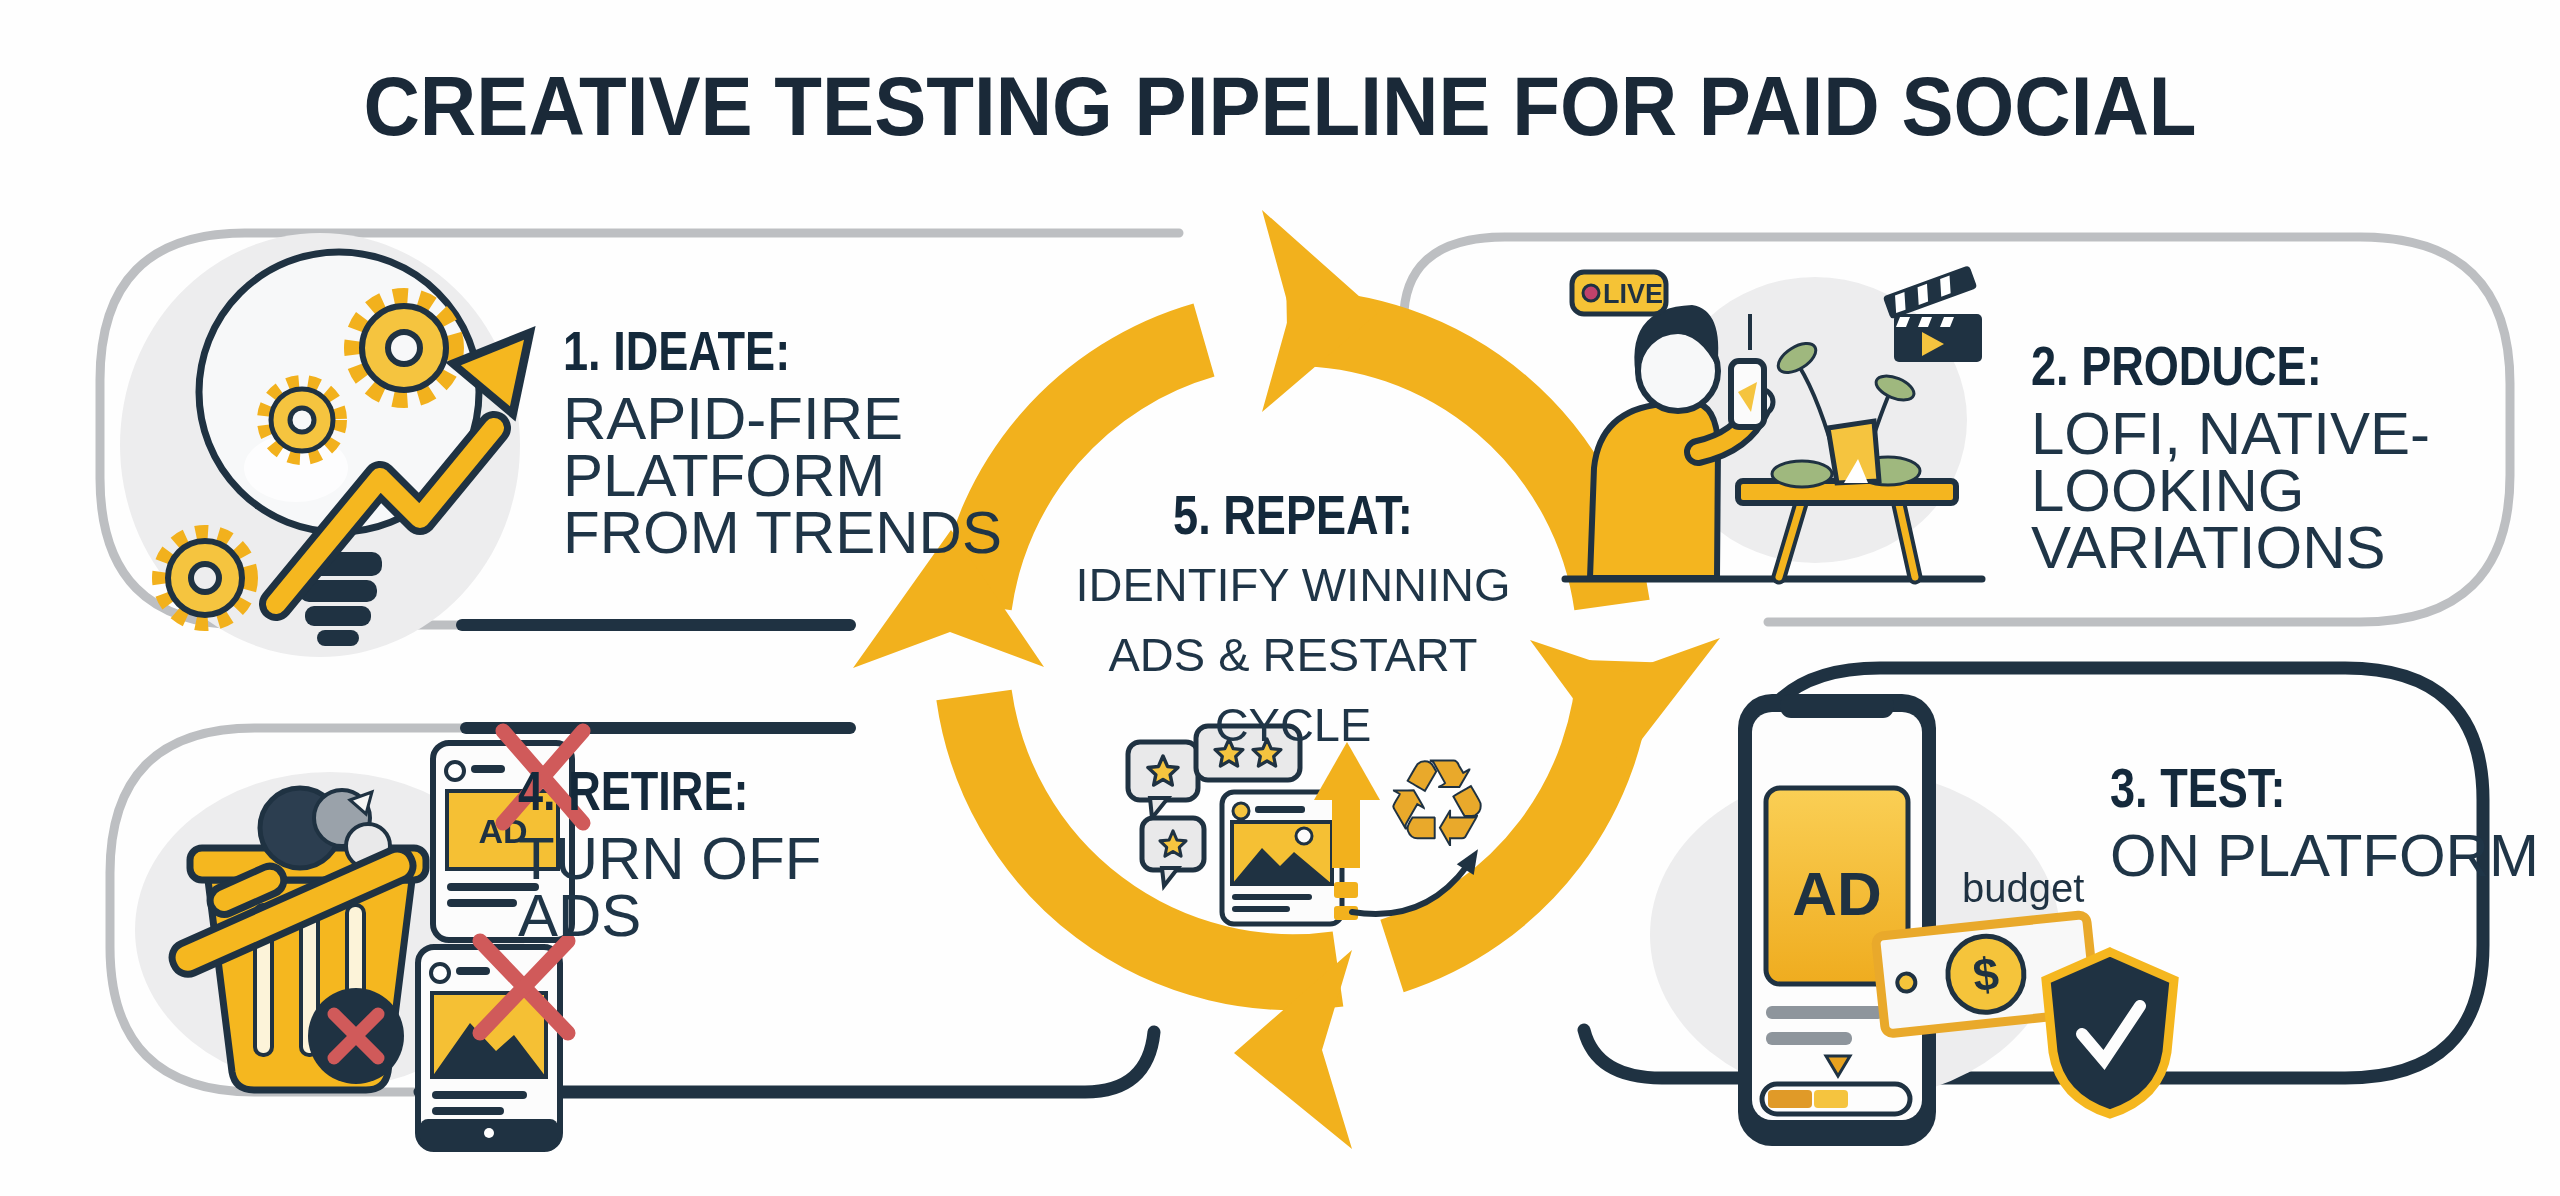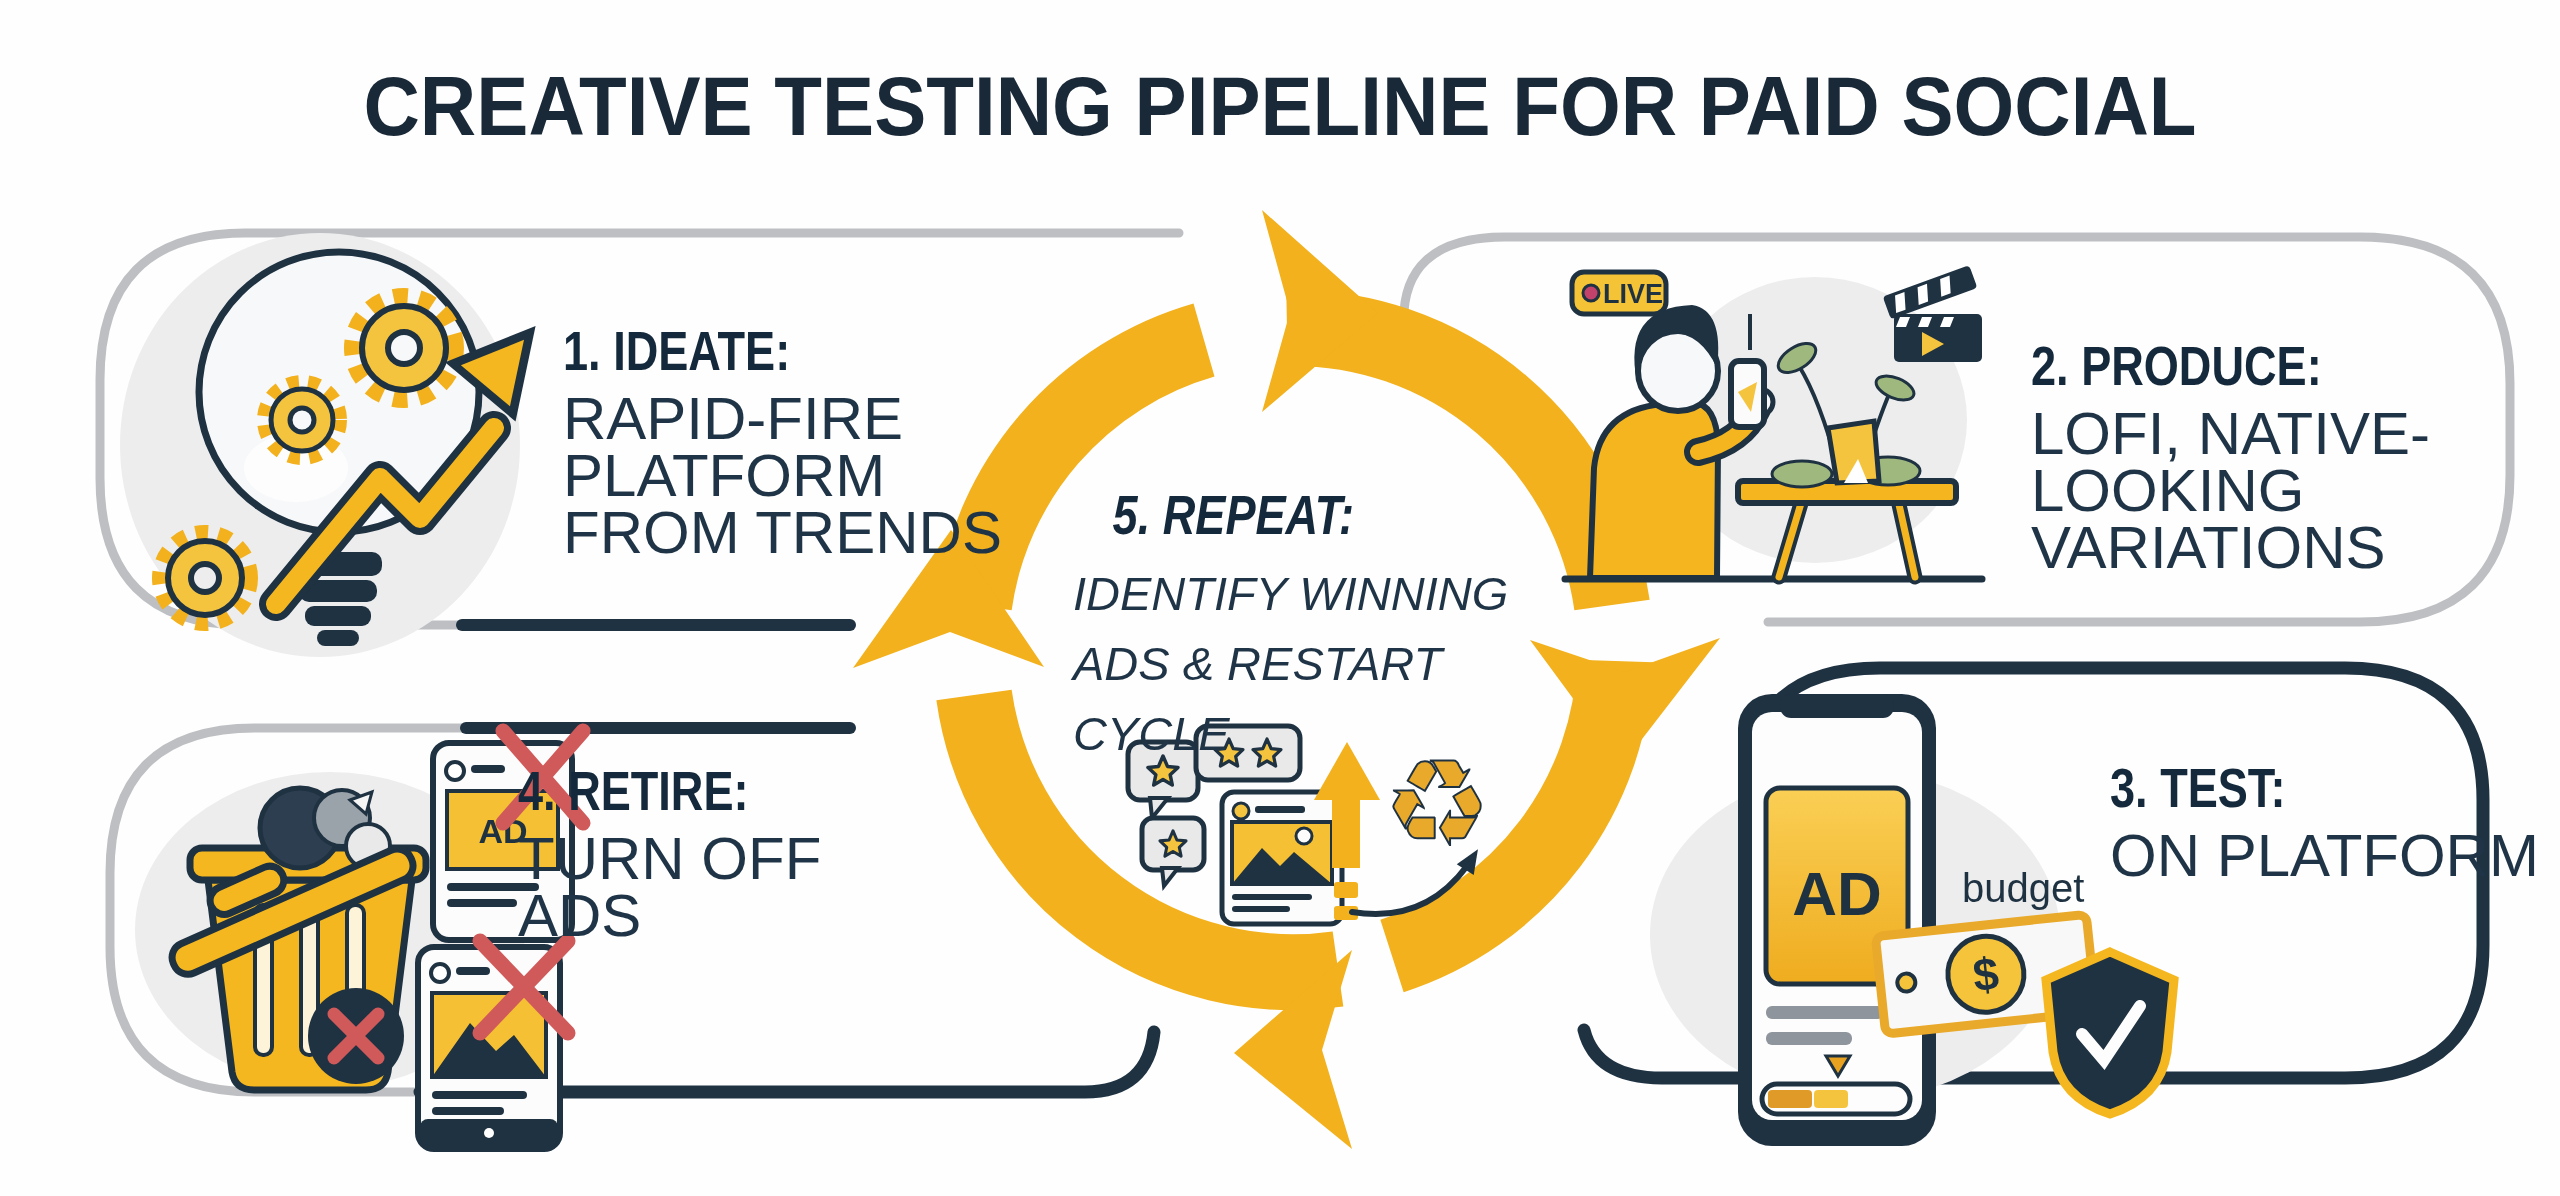--- a/index.html
+++ b/index.html
@@ -7,23 +7,23 @@
          font-family:"Liberation Sans",sans-serif;}
   .art{position:absolute;left:0;top:0;width:2560px;height:1196px;}
   .page-title{position:absolute;left:0;top:58px;width:100%;text-align:center;
     font-size:84px;font-weight:800;color:#1A2938;letter-spacing:0;
     transform:scaleX(.93);transform-origin:50% 0;white-space:nowrap;}
   .step{position:absolute;}
   .step-heading{font-size:55px;font-weight:800;color:#14293B;line-height:62px;
     transform:scaleX(.82);transform-origin:0 0;white-space:nowrap;}
   .step-lines{margin-top:8px;font-size:60px;font-weight:400;color:#1F3547;
     line-height:57px;letter-spacing:0;white-space:nowrap;}
-  .step-center{text-align:left;font-style:italic;}
+  .step-center{text-align:center;}
   .step-center .step-heading{transform-origin:50% 0;}
-  .step-center .step-lines{margin-top:13px;font-size:47px;line-height:70px;}
+  .step-center .step-lines{margin-top:4px;font-size:47px;line-height:70px;}
   svg text{font-family:"Liberation Sans",sans-serif;}
 </style>
 </head>
 <body>
 
 <div class="stage">
 
 <svg class="art" viewBox="0 0 2560 1196">
   <defs>
     <linearGradient id="adGrad" x1="0" y1="0" x2="0" y2="1">

